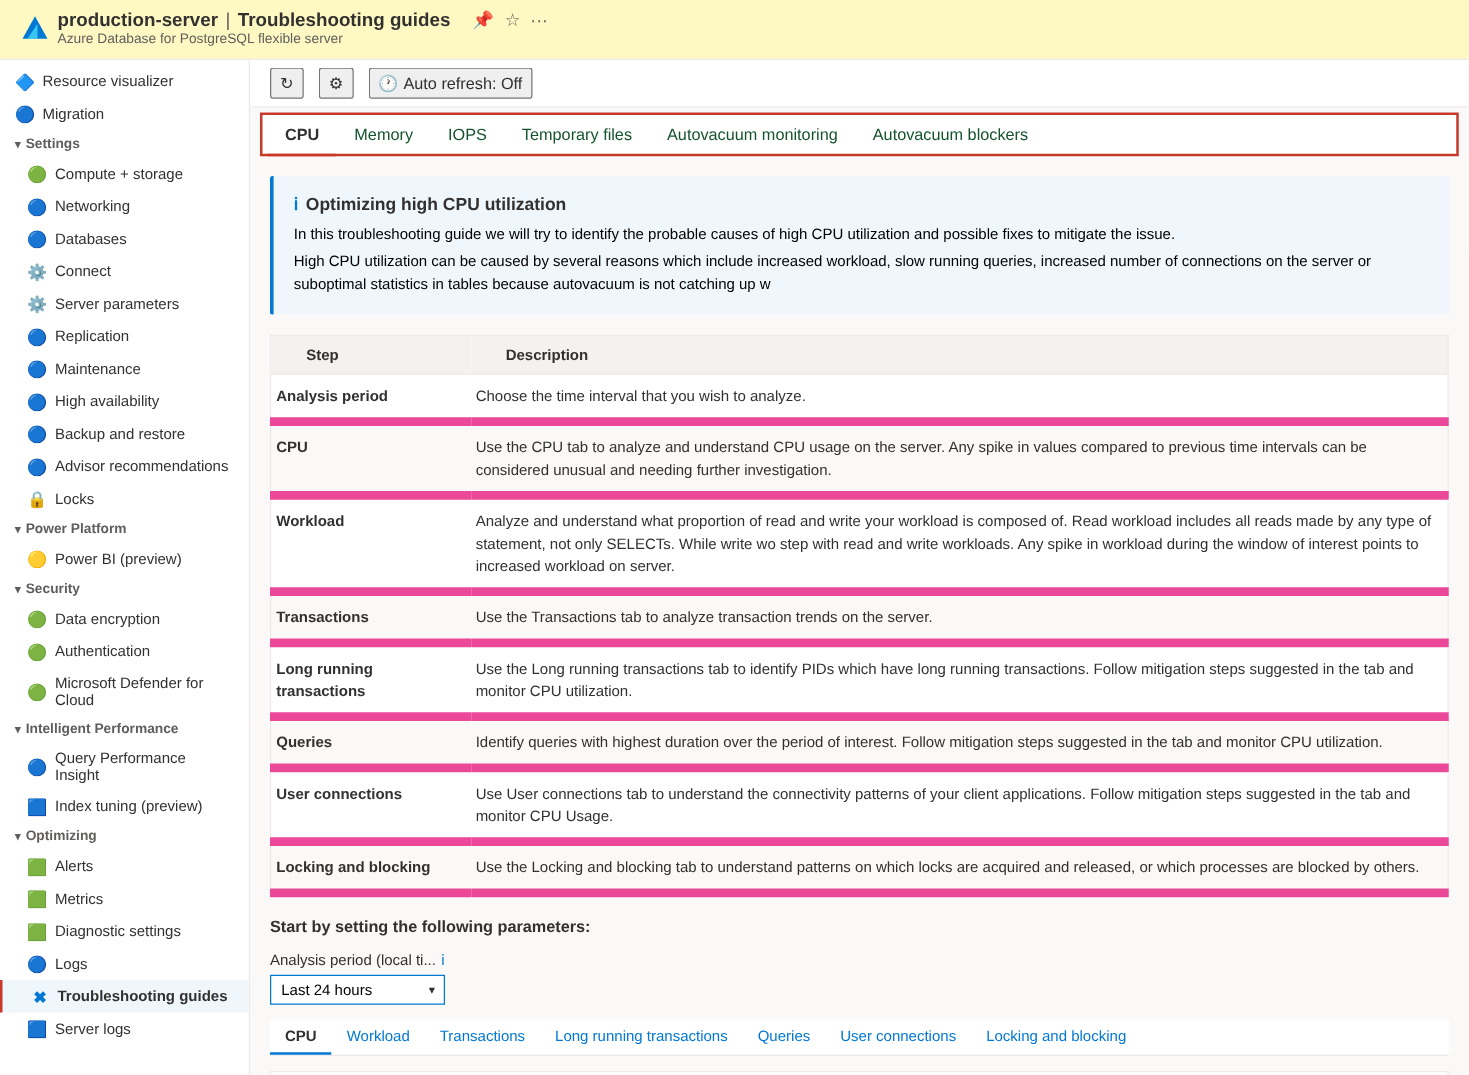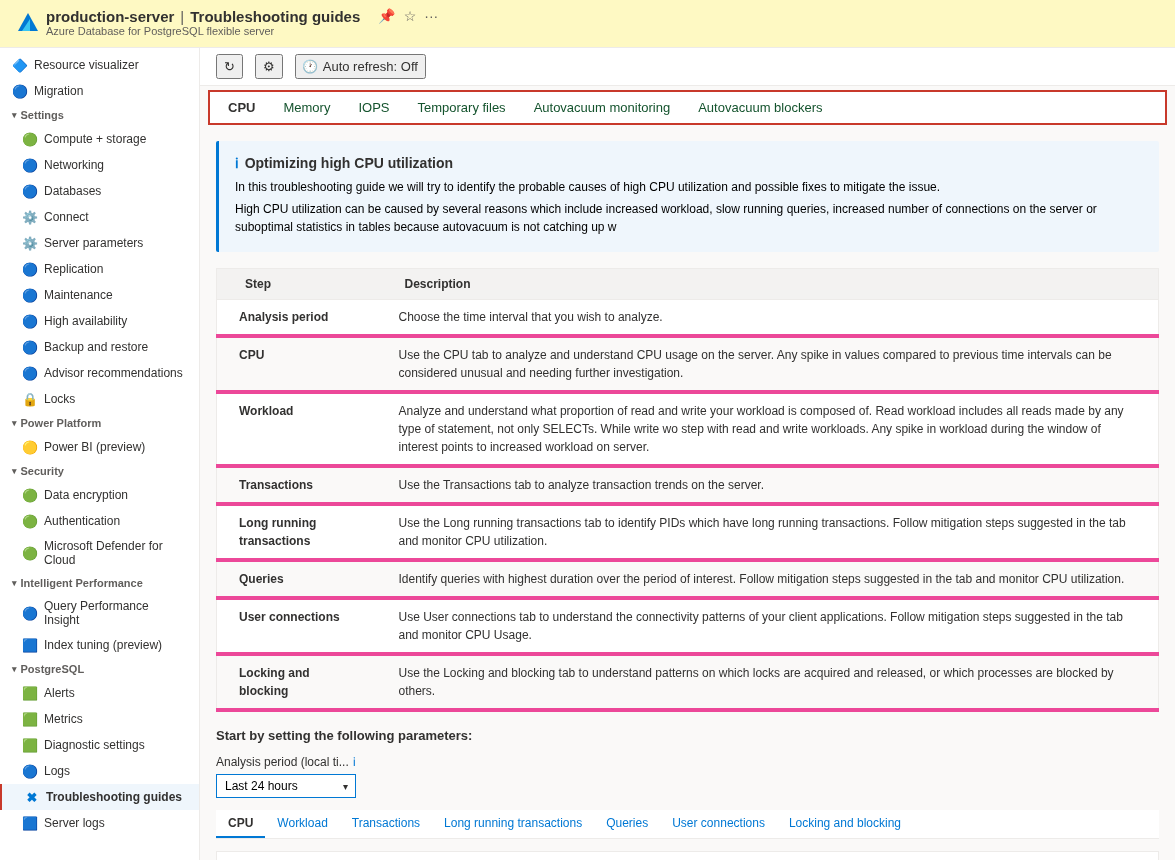--- a/index.html
+++ b/index.html
@@ -37,21 +37,21 @@
     .scroll-content { flex: 1; overflow-y: auto; padding: 16px; }
 
     
     .info-box { background: #eff6fc; border-left: 3px solid #0078d4; padding: 12px 16px; margin-bottom: 16px; border-radius: 2px; }
     .info-box h3 { font-size: 14px; font-weight: 600; color: #323130; margin-bottom: 6px; display: flex; align-items: center; gap: 6px; }
     .info-box p { font-size: 12px; color: #000000; line-height: 1.5; margin-bottom: 4px; }
 
     
     .guide-table { width: 100%; border-collapse: collapse; margin-bottom: 16px; background: #fff; border: 1px solid #edebe9; }
     .guide-table th { background: #f3f2f1; font-weight: 600; padding: 8px 28px; text-align: left; font-size: 12px; border-bottom: 1px solid #edebe9; }
-    .guide-table td { padding: 8px 22px; font-size: 12px; border-bottom: 4px solid #ec4899; vertical-align: top; line-height: 1.5; }
+    .guide-table td { padding: 8px 4px; font-size: 12px; border-bottom: 7px solid #ec4899; vertical-align: top; line-height: 1.5; }
     .guide-table tr:nth-child(even) td { background: #faf9f8; }
     .guide-table td:first-child { font-weight: 600; width: 160px; }
 
     
     .params-title { font-weight: 600; font-size: 13px; margin-bottom: 10px; margin-top: 8px; }
     .param-label { font-size: 12px; color: #323130; margin-bottom: 4px; display: flex; align-items: center; gap: 4px; }
     .param-select { border: 1px solid #0078d4; padding: 4px 28px 4px 8px; font-size: 12px; background: #fff; appearance: none; cursor: pointer; min-width: 140px; position: relative; }
     .select-wrapper { position: relative; display: inline-block; }
     .select-wrapper::after { content: '▾'; position: absolute; right: 8px; top: 50%; transform: translateY(-50%); pointer-events: none; color: #323130; font-size: 10px; }
 
@@ -198,21 +198,21 @@
       <span class="sidebar-icon icon-blue">🔵</span>
       <span>Query Performance Insight</span>
     </div>
     <div class="sidebar-item" style="padding-left:22px;">
       <span class="sidebar-icon">🟦</span>
       <span>Index tuning (preview)</span>
     </div>
 
     <div class="sidebar-section-header">
       <span class="chevron">▾</span>
-      <span>PostgreSQL</span>
+      <span>Optimizing</span>
     </div>
     <div class="sidebar-item" style="padding-left:22px;">
       <span class="sidebar-icon icon-green">🟩</span>
       <span>Alerts</span>
     </div>
     <div class="sidebar-item" style="padding-left:22px;">
       <span class="sidebar-icon icon-green">🟩</span>
       <span>Metrics</span>
     </div>
     <div class="sidebar-item" style="padding-left:22px;">

